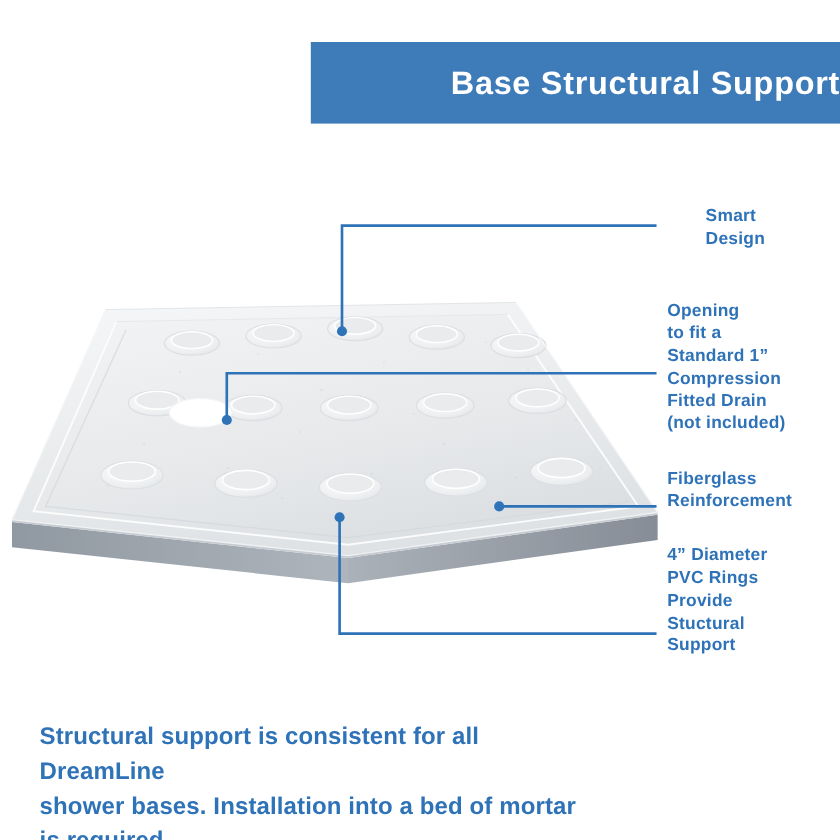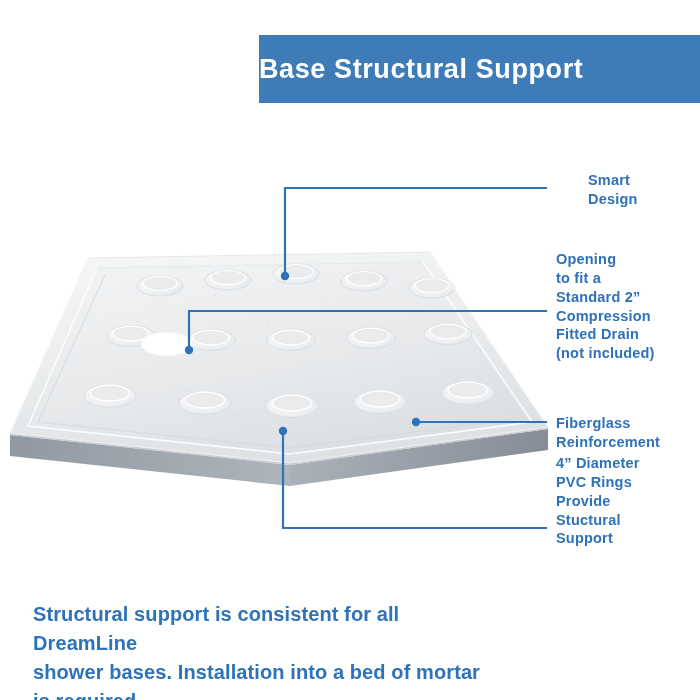--- a/index.html
+++ b/index.html
@@ -19,21 +19,21 @@
   
   #header-banner {
     position: absolute;
     left: 259px;
     top: 35px;
     width: 441px;
     height: 68px;
     background: #3e7cb9;
     display: flex;
     align-items: center;
-    justify-content: flex-start;
+    justify-content: flex-end;
   }
   #header-title {
     color: #ffffff;
     font-size: 27px;
     font-weight: bold;
     letter-spacing: 0.6px;
     white-space: nowrap;
   }
 
   
@@ -51,21 +51,21 @@
     position: absolute;
     color: #2e72b8;
     font-size: 14.5px;
     font-weight: bold;
     line-height: 1.30;
     letter-spacing: 0.2px;
     white-space: pre-line;
   }
   #callout-smart-design       { left: 588px; top: 171px; width: 140px; }
   #callout-drain-opening      { left: 556px; top: 250px; width: 144px; }
-  #callout-fiberglass         { left: 556px; top: 414px; width: 144px; }
+  #callout-fiberglass         { left: 556px; top: 390px; width: 144px; }
   #callout-pvc-rings          { left: 556px; top: 454px; width: 140px; }
 
   
   #leader-lines {
     position: absolute;
     left: 0;
     top: 0;
     width: 700px;
     height: 700px;
     pointer-events: none;
@@ -259,21 +259,21 @@
     <circle cx="416" cy="422" r="4.2"></circle>
     <circle cx="283" cy="431" r="4.2"></circle>
   </g>
 </svg>
 
 <div class="callout" id="callout-smart-design">Smart
 Design</div>
 
 <div class="callout" id="callout-drain-opening">Opening
 to fit a
-Standard 2”
+Standard 1”
 Compression
 Fitted Drain
 (not included)</div>
 
 <div class="callout" id="callout-fiberglass">Fiberglass
 Reinforcement</div>
 
 <div class="callout" id="callout-pvc-rings">4” Diameter
 PVC Rings
 Provide

